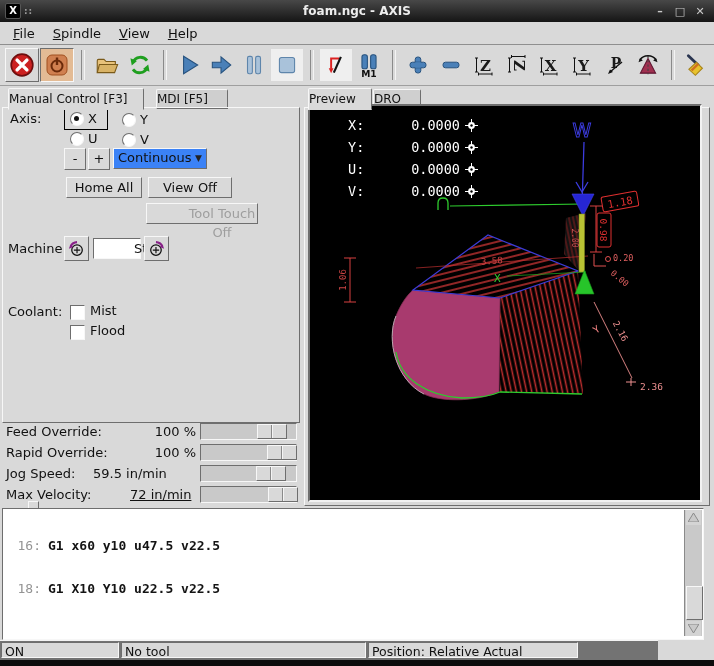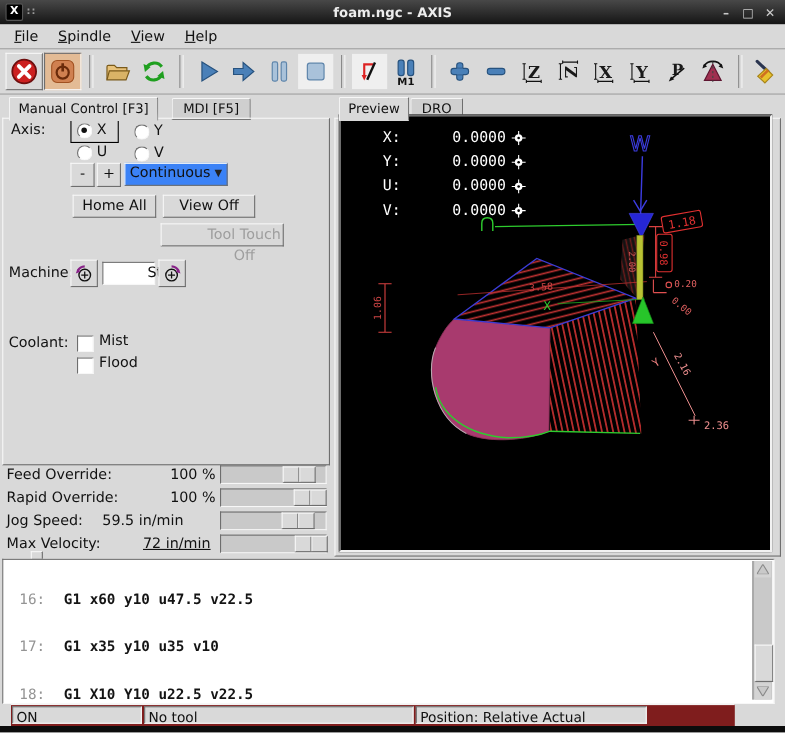--- a/index.html
+++ b/index.html
@@ -27,21 +27,21 @@
   .tbtn{width:32px;height:32px;display:flex;align-items:center;justify-content:center;margin-right:1px;}
   .tbtn.toggled{background:#efefef;border-color:#6e6e6e #f7f7f7 #f7f7f7 #6e6e6e;}
   .tbtn.toggled-amber{background:#e3bb95;border-color:#6e6e6e #f7f7f7 #f7f7f7 #6e6e6e;}
   .tsep{width:2px;height:30px;margin:0 6px;border-left:1px solid #8a8a8a;border-right:1px solid #f4f4f4;}
   
   .main{height:422px;display:flex;position:relative;}
   .panel{position:relative;}
   .left{width:302px;}
   .right{width:412px;}
   .tab{position:absolute;background:#d9d9d9;border:1px solid;border-color:#f7f7f7 #6e6e6e transparent #f7f7f7;
-       font-size:12px;text-align:center;border-radius:2px 2px 0 0;}
+       font-size:12px;border-radius:2px 2px 0 0;}
   .tab.inactive{background:#cfcfcf;border-bottom:1px solid #6e6e6e;}
   .nbframe{position:absolute;border:1px solid;border-color:#f7f7f7 #6e6e6e #6e6e6e #f7f7f7;}
   .lbl{position:absolute;white-space:nowrap;}
   .btn{position:absolute;background:#d9d9d9;border:1px solid;border-color:#f7f7f7 #6e6e6e #6e6e6e #f7f7f7;
        font-size:13px;text-align:center;box-sizing:border-box;}
   .btn.sel{background:#fff;border-color:#6e6e6e #f7f7f7 #f7f7f7 #6e6e6e;padding-left:40px;}
   .btn.disabled{color:#9e9e9e;padding-left:40px;}
   .radio{position:absolute;width:12px;height:12px;border-radius:50%;background:#fff;
          border:1px solid;border-color:#6e6e6e #f7f7f7 #f7f7f7 #6e6e6e;}
   .radio.checked::after{content:"";position:absolute;left:3px;top:3px;width:5px;height:5px;
@@ -71,32 +71,32 @@
   .dro-row{display:flex;align-items:center;height:22px;}
   .dro-axis{width:26px;}
   .dro-val{width:86px;text-align:right;}
   .dro-ico{margin-left:5px;display:inline-flex;}
   
   .gcode{position:absolute;left:2px;top:508px;width:700px;height:130px;background:#fff;
          border:1px solid;border-color:#6e6e6e #f7f7f7 #f7f7f7 #6e6e6e;overflow:hidden;}
   .gcode-inner{position:absolute;left:4px;top:2px;font-family:"DejaVu Sans Mono",monospace;
          font-size:13px;line-height:14.2px;white-space:pre;}
   .gl{display:block;}
-  .gl .num{display:inline-block;width:34px;text-align:right;color:#949494;margin-right:17px;}
+  .gl .num{display:inline-block;width:34px;text-align:right;color:#949494;margin-right:7px;}
   .gl .code{color:#141414;font-weight:bold;}
   .gscroll{position:absolute;right:1px;top:1px;width:17px;height:126px;background:#c9c9c9;
            border-left:1px solid #8a8a8a;}
   .garrow{position:absolute;left:1px;width:15px;height:15px;background:#d4d4d4;display:flex;
           align-items:center;justify-content:center;}
   .garrow svg{display:block;}
   .gthumb{position:absolute;left:1px;width:15px;top:76px;height:32px;background:#d9d9d9;
           border:1px solid;border-color:#f7f7f7 #6e6e6e #6e6e6e #f7f7f7;}
   
-  .statusbar{position:absolute;left:0;top:640px;width:658px;height:20px;background:#7f1d1d;
-             border-top:1px solid #f4f4f4;margin-left:10px;}
+  .statusbar{position:absolute;left:0;top:640px;width:658px;height:20px;background:#737373;
+             border-top:1px solid #f4f4f4;}
   .scell{position:absolute;top:1px;height:16px;background:#d9d9d9;font-size:12.5px;padding:1px 3px;
          border:1px solid;border-color:#6e6e6e #f7f7f7 #f7f7f7 #6e6e6e;box-sizing:border-box;white-space:nowrap;}
   .bottomstrip{position:absolute;left:0;top:660px;width:714px;height:6px;background:#0c0c0c;}
   .sash{position:absolute;left:28px;top:501px;width:9px;height:6px;background:#d9d9d9;
         border:1px solid;border-color:#f7f7f7 #6e6e6e #6e6e6e #f7f7f7;}
 </style>
 </head>
 <body>
 
 <div class="titlebar">
@@ -466,21 +466,20 @@
       </div>
     </div>
   </div>
 </div>
 
 <div class="sash"></div>
 
 <div class="gcode">
   <div class="gcode-inner">
     <span class="gl"><span class="num">16:</span><span class="code">G1 x60 y10 u47.5 v22.5</span></span>
-    <span class="gl"><span class="num">17:</span><span class="code">G1 x35 y10 u35 v10</span></span>
     <span class="gl"><span class="num">18:</span><span class="code">G1 X10 Y10 u22.5 v22.5</span></span>
     
     
     <br>
     <br>
     
     
   </div>
   <div class="gscroll">
     <div class="garrow" style="top:0;">

